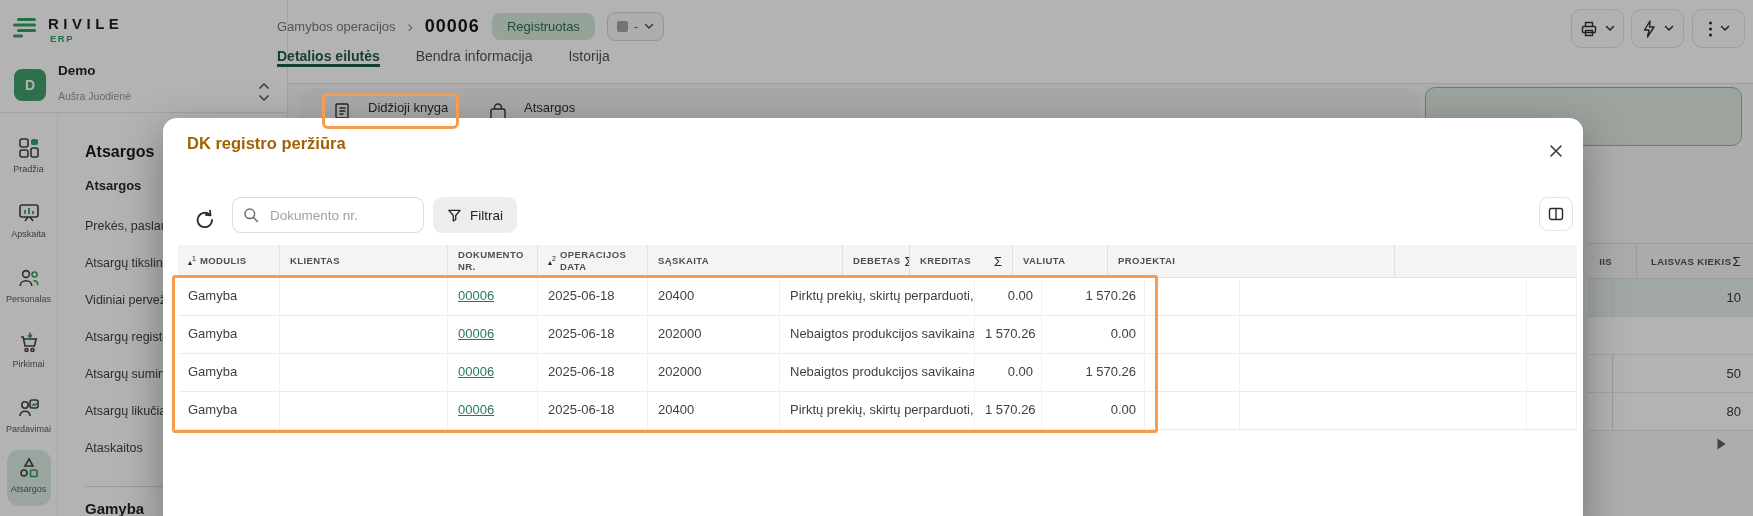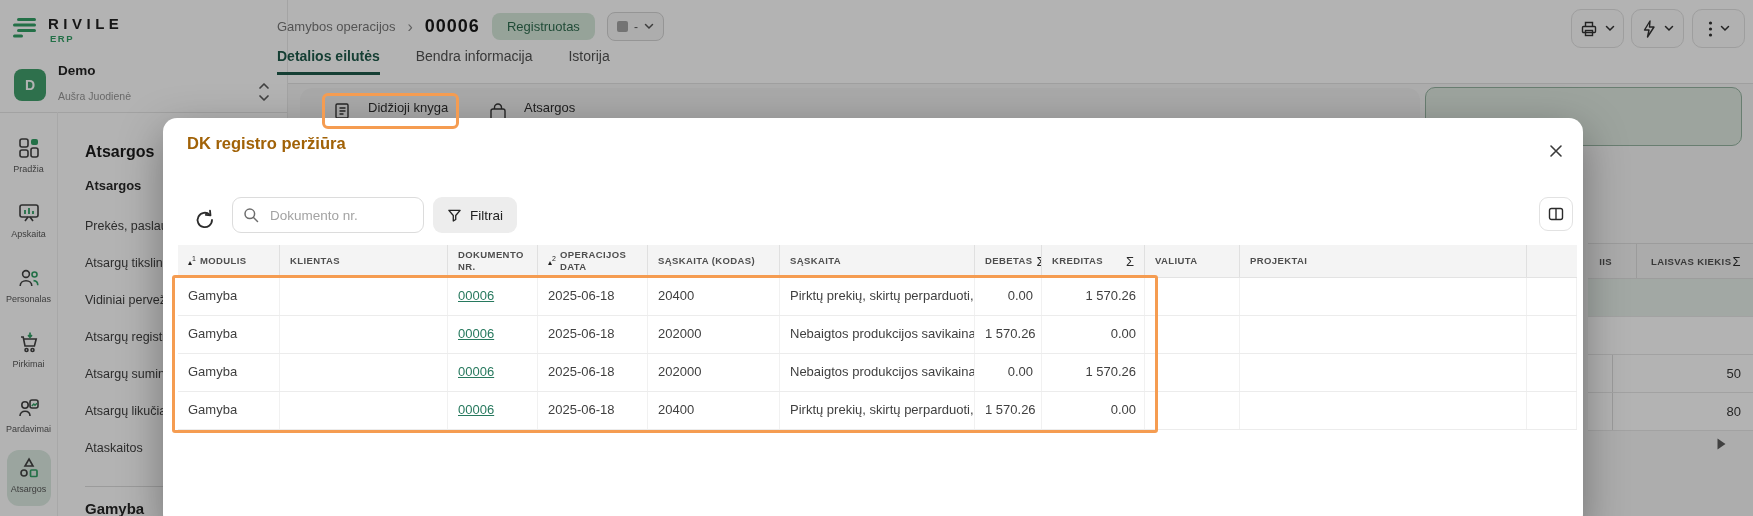--- a/index.html
+++ b/index.html
@@ -25,21 +25,21 @@
   .smfooter{font-size:15px;font-weight:700;color:#222;}
   .crumb-parent{font-size:13px;color:#767676;}
   .crumb-sep{font-size:16px;color:#8a8a8a;line-height:1;}
   .crumb-current{font-size:18px;font-weight:700;color:#141414;letter-spacing:1px;}
   .badge{background:#d6e8da;color:#2b6a4c;font-size:13px;border-radius:8px;padding:6px 15px;}
   .mini-dd{height:27px;display:flex;align-items:center;gap:6px;padding:0 9px;border:1px solid #d4d4d4;
     border-radius:8px;background:#f6f6f6;}
   .mini-dd .sq{width:11px;height:11px;border-radius:2px;background:#a3a3a3;}
   .mini-dd .dash{font-size:12px;color:#555;}
   .tabs{display:flex;gap:36px;}
-  .tab{font-size:14px;color:#4f4f4f;padding-bottom:8px;cursor:pointer;white-space:nowrap;}
+  .tab{font-size:14px;color:#4f4f4f;padding-bottom:0;cursor:pointer;white-space:nowrap;}
   .tab.active{color:#1b5747;font-weight:700;border-bottom:3px solid #1b5747;}
   .cardrow{background:#f1f1f1;border-radius:12px;}
   .cardlabel{font-size:13px;color:#2b2b2b;white-space:nowrap;}
   .greenpanel{background:#dfeae1;border:1px solid #94b3a0;border-radius:10px;}
   .topbtn{width:51px;height:37px;border-radius:10px;border:1px solid #e1e1e1;background:#fcfcfc;
     display:flex;align-items:center;justify-content:center;gap:7px;cursor:pointer;}
   
   .bgtable{width:165px;background:#fff;border-top:1px solid #dedede;}
   .bghead{display:flex;height:34px;background:#f3f3f3;border-bottom:1px solid #e0e0e0;
     font-size:9.5px;font-weight:700;letter-spacing:.4px;color:#4e4e4e;align-items:center;gap:24px;}
@@ -276,20 +276,21 @@
       <div class="bghead">
         <div class="bgc1">IIS</div>
         <div class="bgc2">
           <span>LAISVAS KIEKIS</span>
           <span class="sigma">Σ</span>
         </div>
       </div>
       <div id="bg-rows">
           <div class="bgrow sel">
             <div class="bgc1"></div>
+            <div class="bgc2">10</div>
           </div>
           <div class="bgrow">
             <div class="bgc1"></div>
           </div>
           <div class="bgrow">
             <div class="bgc1"></div>
             <div class="bgc2">50</div>
           </div>
           <div class="bgrow">
             <div class="bgc1"></div>
@@ -346,23 +347,20 @@
           </div>
           <div class="hcell" style="width: 168px;">
             <span class="hlabel">KLIENTAS</span>
           </div>
           <div class="hcell" style="width: 90px;">
             <span class="hlabel">DOKUMENTO NR.</span>
           </div>
           <div class="hcell" style="width: 110px;">
             <span class="sortmark">▴<sup>2</sup></span>
             <span class="hlabel">OPERACIJOS DATA</span>
-          </div>
-          <div class="hcell" style="width: 132px;">
-            <span class="hlabel">SĄSKAITA (KODAS)</span>
           </div>
           <div class="hcell" style="width: 195px;">
             <span class="hlabel">SĄSKAITA</span>
           </div>
           <div class="hcell num" style="width: 67px;">
             <span class="hlabel">DEBETAS</span>
             <span class="sigma">Σ</span>
           </div>
           <div class="hcell num" style="width: 103px;">
             <span class="hlabel">KREDITAS</span>

